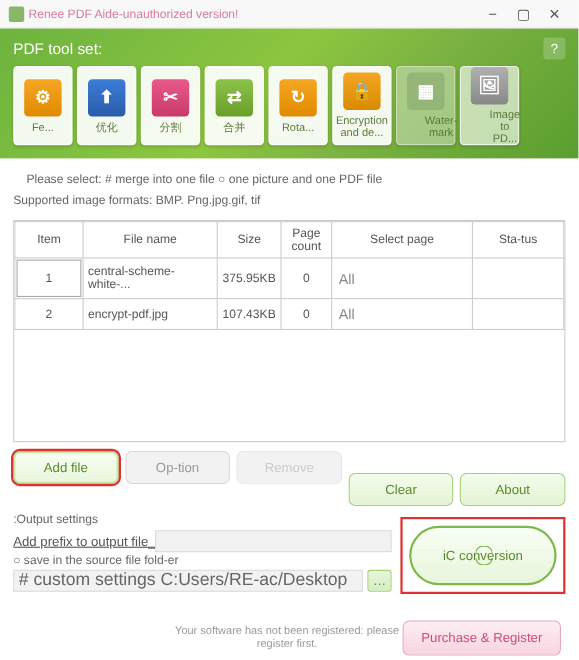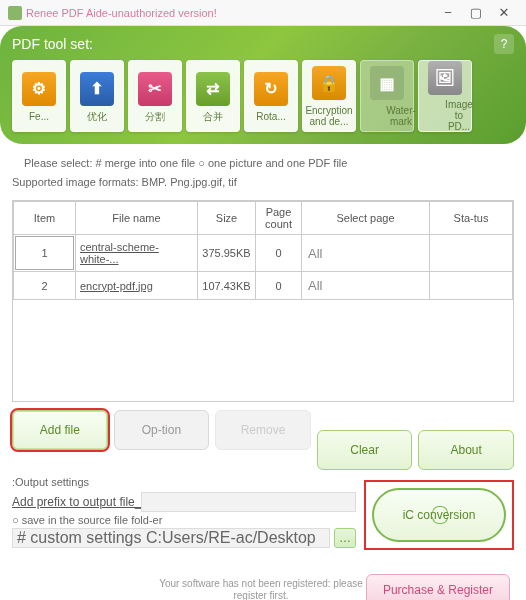--- a/index.html
+++ b/index.html
@@ -1,44 +1,44 @@
 <!DOCTYPE html>
 <html><head>
 <meta charset="utf-8">
 <style>
 * { box-sizing: border-box; margin: 0; padding: 0; font-family: Arial, sans-serif; }
 body { width: 526px; height: 600px; background: #fff; overflow: hidden; }
 .titlebar { height: 26px; background: #f8f8f8; display: flex; align-items: center; padding: 0 8px; border-bottom: 1px solid #e0e0e0; }
 .title-icon { width: 14px; height: 14px; background: #8ab668; border-radius: 2px; margin-right: 4px; }
 .title-text { font-size: 11px; color: #d87aa0; flex: 1; }
 .win-btn { width: 28px; height: 24px; display: flex; align-items: center; justify-content: center; color: #555; cursor: pointer; font-size: 13px; }
-.header { height: 118px; background: linear-gradient(135deg, #6db33f 0%, #8dc63f 45%, #7cb342 65%, #5a9e2f 100%); padding: 8px 12px 6px; position: relative; border-radius: 22px; }
+.header { height: 118px; background: linear-gradient(135deg, #6db33f 0%, #8dc63f 45%, #7cb342 65%, #5a9e2f 100%); padding: 8px 12px 6px; position: relative; }
 .header-title { color: #fff; font-size: 14px; margin-bottom: 6px; display: flex; align-items: center; justify-content: space-between; }
 .help-icon { width: 20px; height: 20px; background: rgba(255,255,255,0.2); border-radius: 3px; display: flex; align-items: center; justify-content: center; color: #fff; font-size: 12px; }
 .toolset { display: flex; gap: 4px; }
 .tool { width: 54px; height: 72px; background: rgba(255,255,255,0.92); border: 1px solid rgba(255,255,255,0.7); border-radius: 4px; display: flex; flex-direction: column; align-items: center; justify-content: center; gap: 4px; cursor: pointer; box-shadow: 0 1px 3px rgba(0,0,0,0.15); }
 .tool.active { background: rgba(200,220,180,0.6); border: 1px solid rgba(255,255,255,0.4); }
 .tool.partial { background: rgba(230,240,220,0.75); }
 .tool-icon-wrap { width: 36px; height: 36px; display: flex; align-items: center; justify-content: center; }
 .tool-icon { width: 34px; height: 34px; border-radius: 4px; display:flex; align-items:center; justify-content:center; color:#fff; font-size:16px; font-weight:bold; }
 .tool-label { font-size: 10px; color: #5a7a3a; text-align: center; line-height: 11px; }
 .tool.active .tool-label, .tool.partial .tool-label { color: #5a7a3a; margin-left: 28px; }
 .body-area { padding: 12px; }
 .instruction { font-size: 11px; color: #666; margin-bottom: 6px; line-height: 14px; padding-left: 12px; }
 .formats { font-size: 11px; color: #666; margin-bottom: 12px; }
 .table-wrap { border: 1px solid #ccc; width: 100%; height: 202px; overflow: auto; }
 table { width: 100%; border-collapse: collapse; }
 th { border: 1px solid #ccc; background: #fff; font-size: 11px; font-weight: normal; color: #555; padding: 4px 2px; text-align: center; }
 td { border: 1px solid #ccc; font-size: 11px; padding: 6px 4px; text-align: center; color: #555; }
-td.fn { text-align: left; padding-left: 4px; text-decoration: underline; }
+td.fn { text-align: left; padding-left: 4px; }
 td.sp { text-align: left; font-size: 13px; color: #888; padding-left: 6px; }
 td.item-cell { position: relative; }
 .item-highlight { position: absolute; inset: 1px; border: 1px solid #aaa; display: flex; align-items: center; justify-content: center; }
 .actions { display: flex; gap: 6px; margin-top: 8px; }
-.btn { flex: 1; height: 40px; border-radius: 6px; font-size: 12px; display: flex; align-items: center; justify-content: center; cursor: pointer; line-height: 12px; text-align: right; }
+.btn { flex: 1; height: 30px; border-radius: 6px; font-size: 12px; display: flex; align-items: center; justify-content: center; cursor: pointer; line-height: 12px; text-align: right; }
 .btn-add { background: linear-gradient(#f8fef3, #e8f5dc); border: 1px solid #a4d17a; color: #5a8a2a; box-shadow: inset 0 0 0 1px #c8e5a8; }
 .btn-red-outline { outline: 2px solid #e03030; outline-offset: 0; }
 .btn-opt { background: #f2f2f2; border: 1px solid #d8d8d8; color: #999; }
 .btn-disabled { background: #f2f2f2; border: 1px solid #e8e8e8; color: #ccc; }
 .btn-green { background: linear-gradient(#f4fcec, #e4f3d4); border: 1px solid #a4d17a; color: #5a8a2a; margin-top: 20px; }
 .output-label { font-size: 11px; color: #666; margin-top: 6px; }
 .output-row { display: flex; gap: 8px; margin-top: 4px; }
 .output-left { flex: 1; }
 .prefix-row { display: flex; align-items: center; margin-bottom: 2px; }
 .prefix-label { font-size: 12px; color: #555; text-decoration: underline; }

